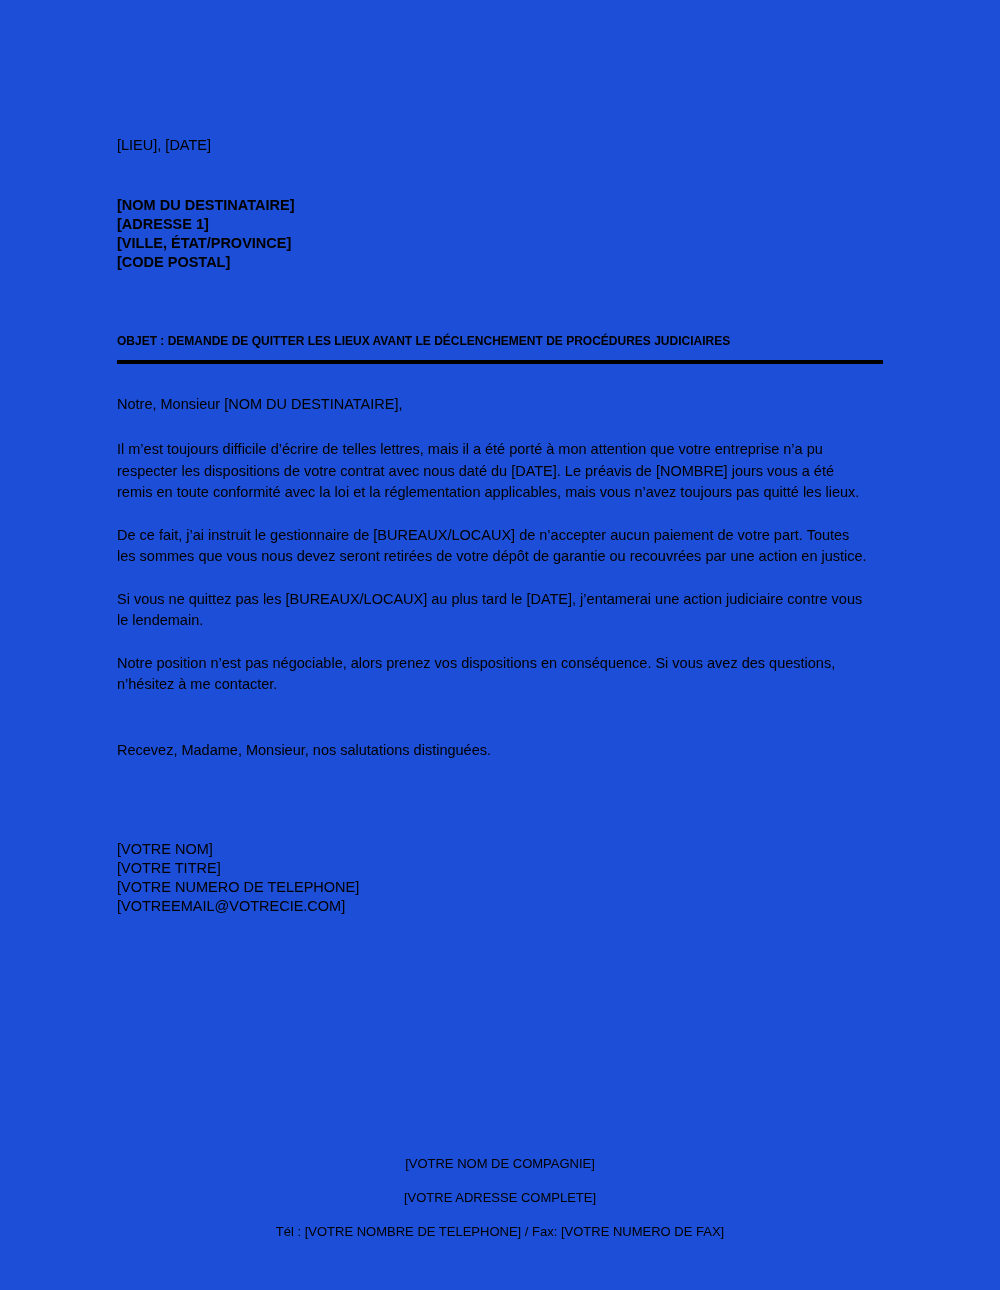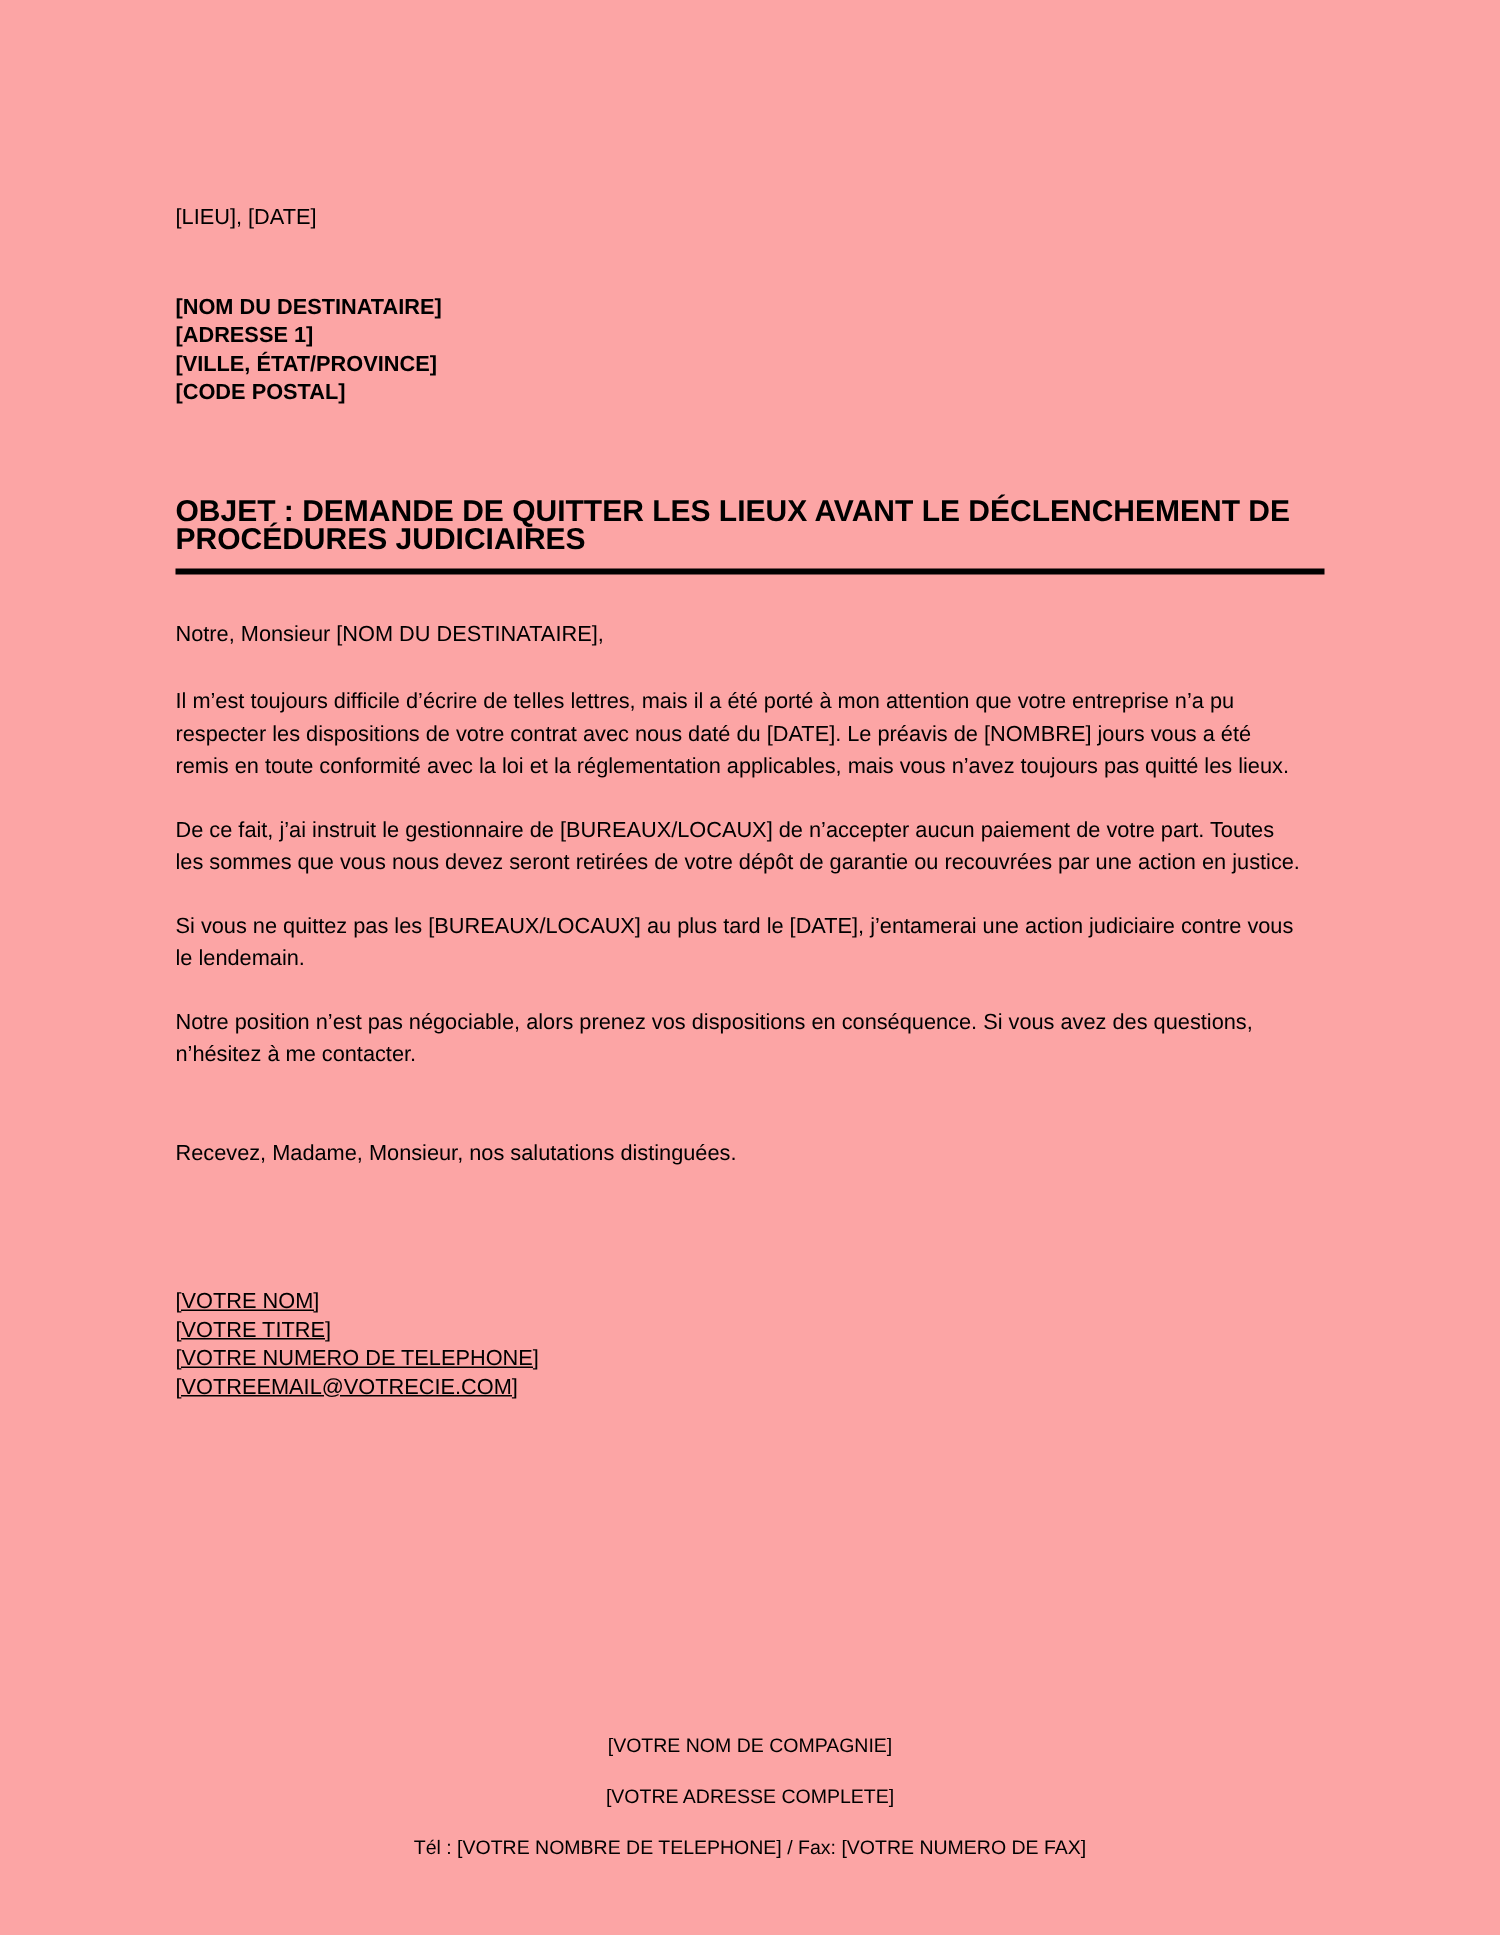--- a/index.html
+++ b/index.html
@@ -4,21 +4,21 @@
 <style>
   html, body {
     margin: 0;
     padding: 0;
     background: #ffffff;
   }
   .page {
     position: relative;
     width: 1000px;
     height: 1290px;
-    background: #fca5a5;
+    background: #1d4ed8;
     color: #000000;
     font-family: "Liberation Sans", "DejaVu Sans", sans-serif;
     font-size: 14.5px;
     box-sizing: border-box;
     padding: 136px 117px 0 117px;
     overflow: hidden;
   }
   .date-line {
     line-height: 19px;
     margin: 0 0 41px 0;
@@ -26,42 +26,41 @@
   .recipient-block {
     line-height: 19px;
     margin: 0 0 60px 0;
   }
   .recipient-block div {
     margin: 0;
     font-weight: bold;
   }
   .subject-heading {
     font-weight: bold;
-    font-size: 20px;
+    font-size: 12px;
     line-height: 19px;
     margin: 0 0 30px 0;
     padding-bottom: 9px;
     border-bottom: 4px solid #000000;
   }
   .salutation {
     line-height: 21px;
     margin: 0 0 24px 0;
   }
   .body-paragraph {
     line-height: 21.5px;
     margin: 0 13px 21px 0;
   }
   .closing {
     line-height: 21px;
     margin: 44px 0 0 0;
   }
   .signature-block {
     line-height: 19px;
     margin: 79px 0 0 0;
-    text-decoration: underline;
   }
   .signature-block div {
     margin: 0;
   }
   .footer-block {
     position: absolute;
     left: 0;
     right: 0;
     bottom: 33px;
     text-align: center;

